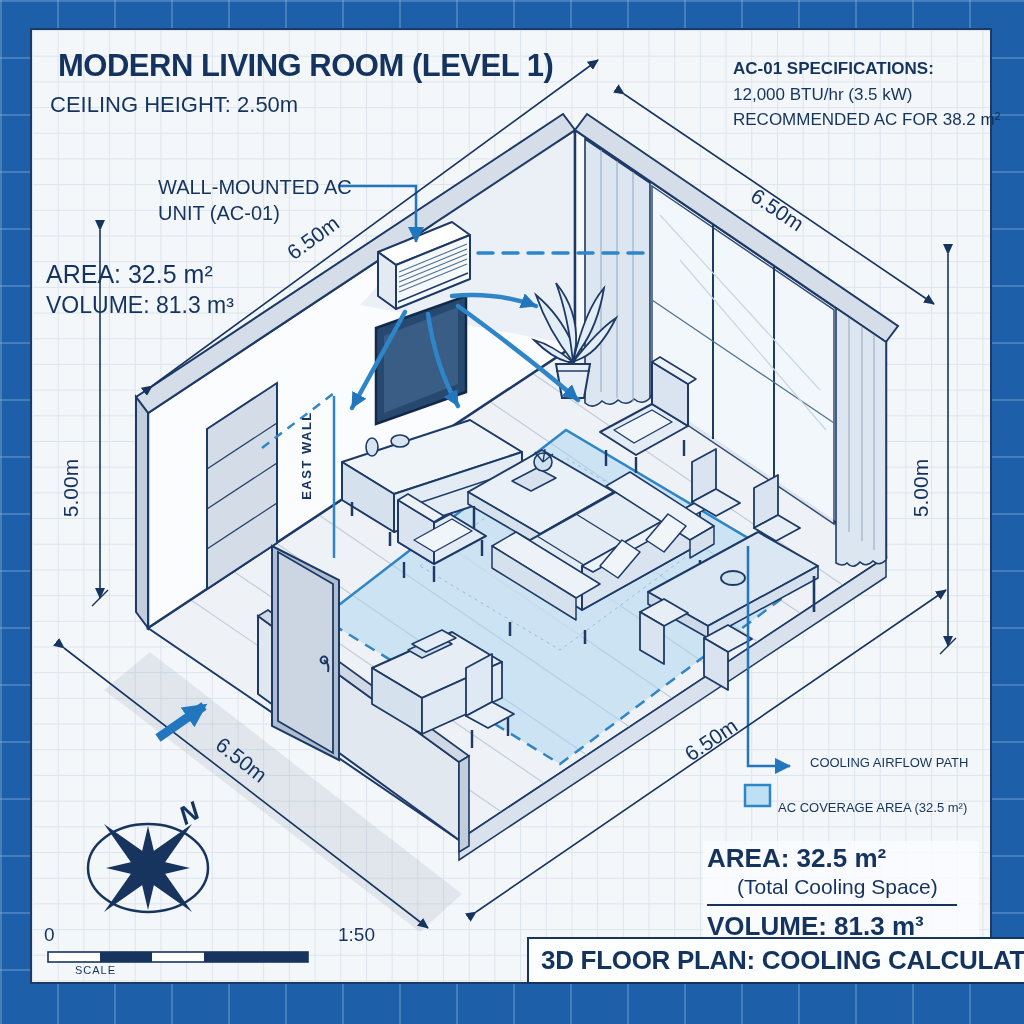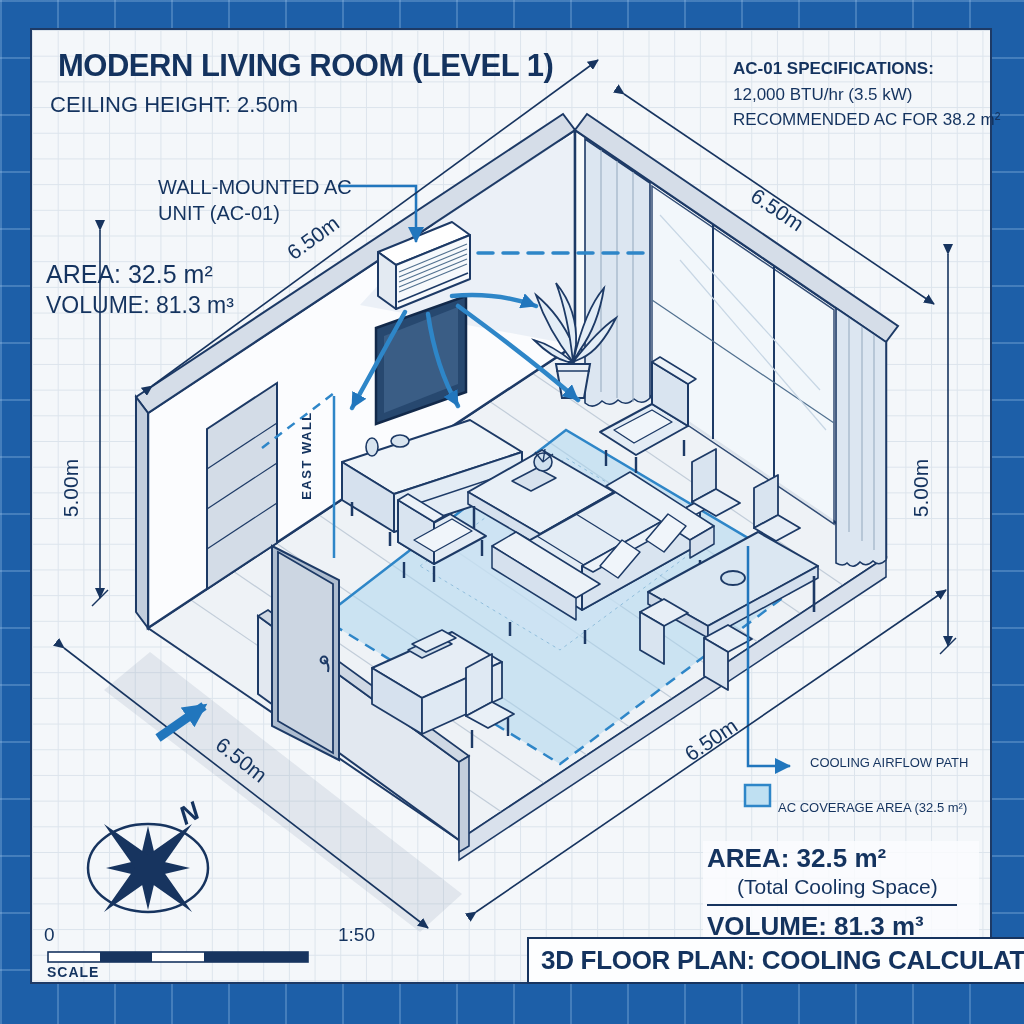--- a/index.html
+++ b/index.html
@@ -43,21 +43,21 @@
   .summary{width:268px;background:rgba(250,252,254,.85);padding:2px 4px;}
   .summary .sum-area{font-size:26px;font-weight:700;}
   .summary .sum-sub{font-size:21px;font-weight:400;margin-top:1px;margin-left:30px;}
   .summary .rule{border-top:2px solid #17345f;margin:5px 0 5px 0;width:250px;}
   .summary .sum-vol{font-size:26px;font-weight:700;}
   .plan-title{
     font-size:26px;font-weight:700;letter-spacing:-.3px;
     background:#fdfeff;border:2px solid #17345f;padding:6px 12px;
   }
   .scale-num{font-size:19px;}
-  .scale-word{font-size:14px;font-weight:700;letter-spacing:1px;}
+  .scale-word{font-size:11px;font-weight:400;letter-spacing:1px;margin-left:28px;}
   .north{font-size:26px;font-weight:700;font-style:italic;transform:rotate(-28deg);}
 </style>
 </head>
 <body>
 
 <div class="frame"></div>
 <div class="paper"></div>
 
 <svg class="scene" viewBox="0 0 1024 1024">
   <defs>

